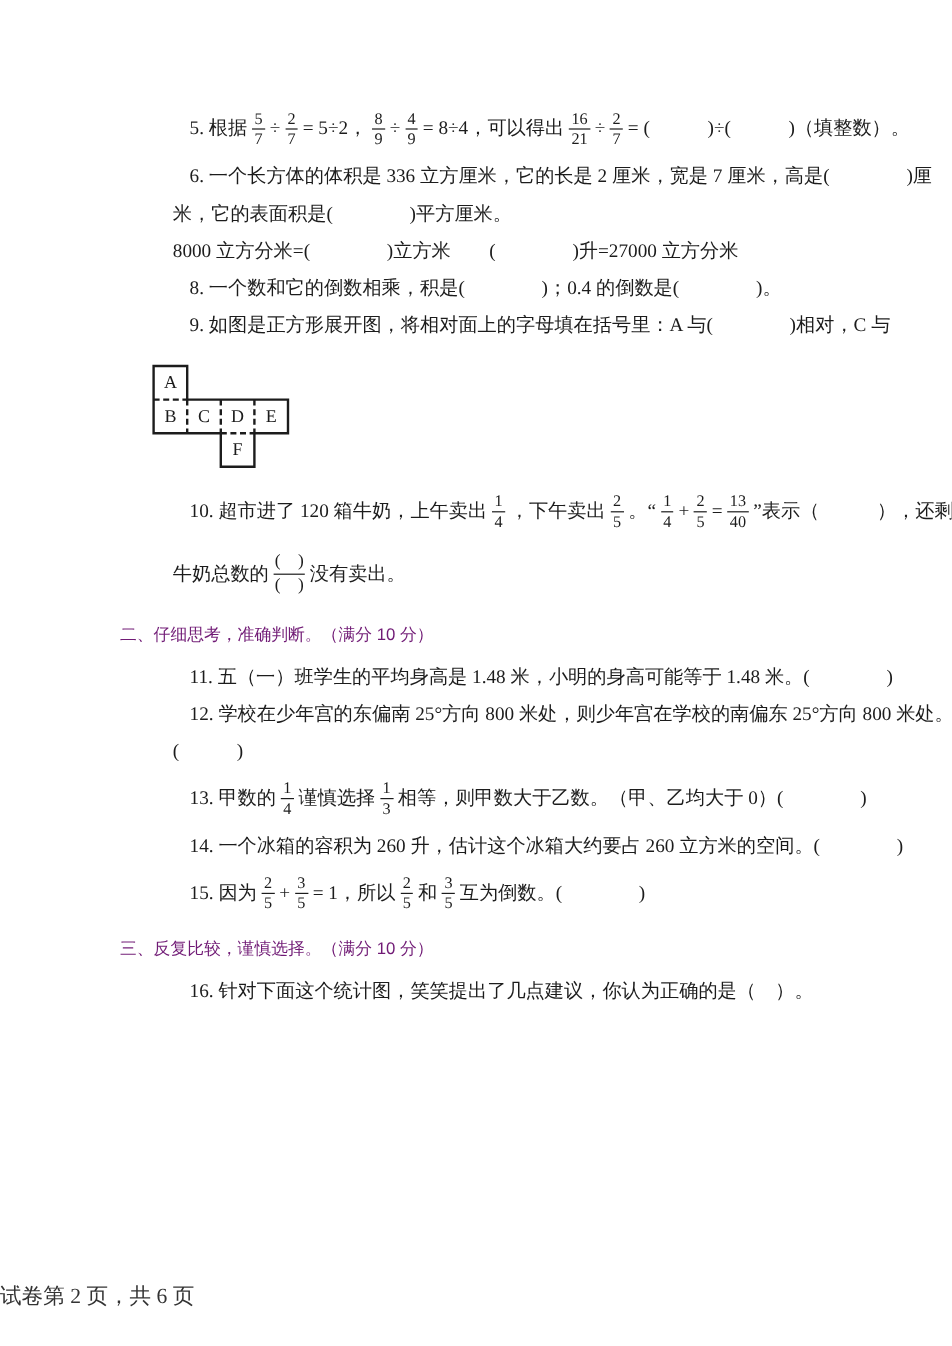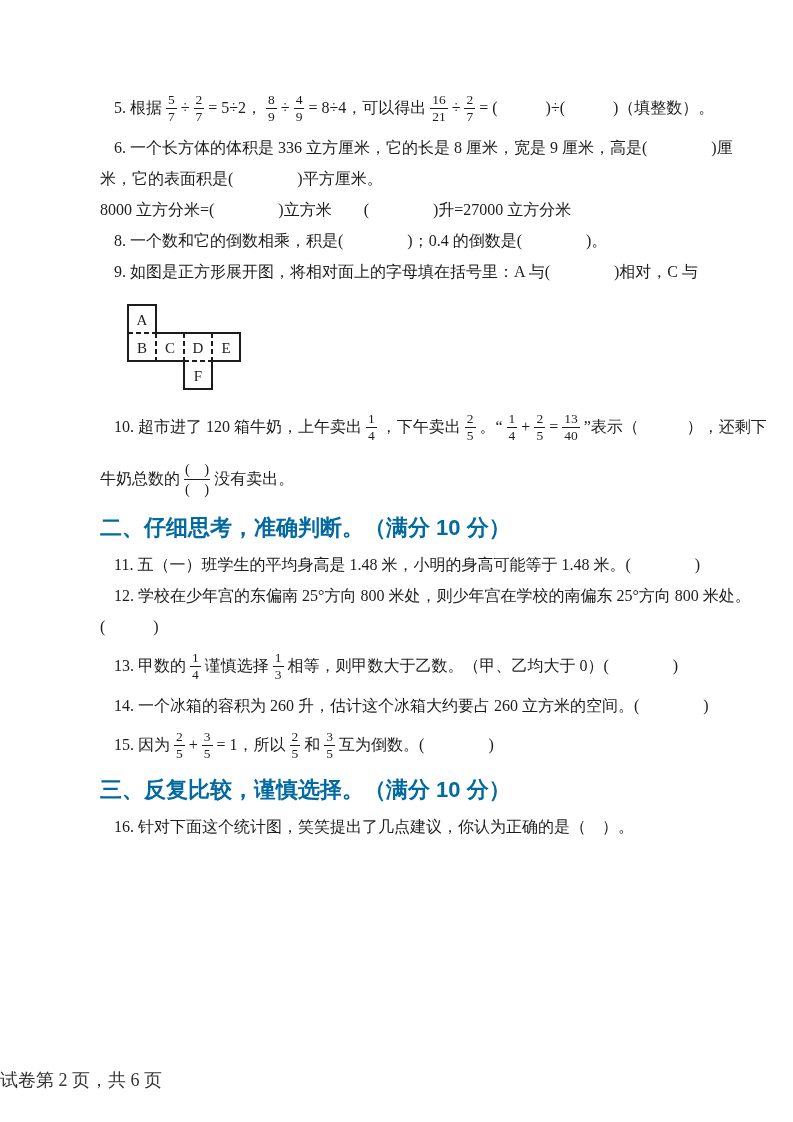--- a/index.html
+++ b/index.html
@@ -13,31 +13,32 @@
   }
   .content {
     position: absolute;
     left: 100px; top: 84px;
     width: 625px;
   }
   .line {
     font-size: 16px;
     line-height: 31px;
     white-space: nowrap;
+    margin-left: 44px;
   }
   .qline { padding-left: 14px; }
   .tall  { line-height: 48px; }
   .xtall { line-height: 56px; }
   .heading {
     font-family: "Liberation Sans", "DejaVu Sans", sans-serif;
-    font-weight: 700;
-    font-size: 22px;
+    font-weight: 400;
+    font-size: 14px;
     line-height: 42px;
     white-space: nowrap;
-    color: #0369a1;
+    color: #701a75;
   }
   .frac {
     display: inline-flex;
     flex-direction: column;
     align-items: center;
     vertical-align: middle;
     margin: 0 4px;
     font-size: 13.5px;
     line-height: 1.15;
     text-align: center;
@@ -88,21 +89,21 @@
         </span><span>÷</span><span class="frac">
           <span class="num">4</span>
           <span class="den">9</span>
         </span><span>= 8÷4，可以得出</span><span class="frac">
           <span class="num">16</span>
           <span class="den">21</span>
         </span><span>÷</span><span class="frac">
           <span class="num">2</span>
           <span class="den">7</span>
         </span><span>= (　　　)÷(　　　)（填整数）。</span></div>
-    <div class="line qline"><span>6. 一个长方体的体积是 336 立方厘米，它的长是 8 厘米，宽是 9 厘米，高是(　　　　)厘</span></div>
+    <div class="line qline"><span>6. 一个长方体的体积是 336 立方厘米，它的长是 2 厘米，宽是 7 厘米，高是(　　　　)厘</span></div>
     <div class="line"><span>米，它的表面积是(　　　　)平方厘米。</span></div>
     <div class="line"><span>8000 立方分米=(　　　　)立方米　　(　　　　)升=27000 立方分米</span></div>
     <div class="line qline"><span>8. 一个数和它的倒数相乘，积是(　　　　)；0.4 的倒数是(　　　　)。</span></div>
     <div class="line qline"><span>9. 如图是正方形展开图，将相对面上的字母填在括号里：A 与(　　　　)相对，C 与</span></div>
 
     <div class="net-figure">
       <svg width="116" height="88" viewBox="0 0 116 88">
         <path d="M2,2 H30 V30 H114 V58 H86 V86 H58 V58 H2 Z" fill="none" stroke="#1c1c1c" stroke-width="2"></path>
         <g stroke="#1c1c1c" stroke-width="2" stroke-dasharray="5,3">
           <line x1="2" y1="30" x2="30" y2="30"></line>

